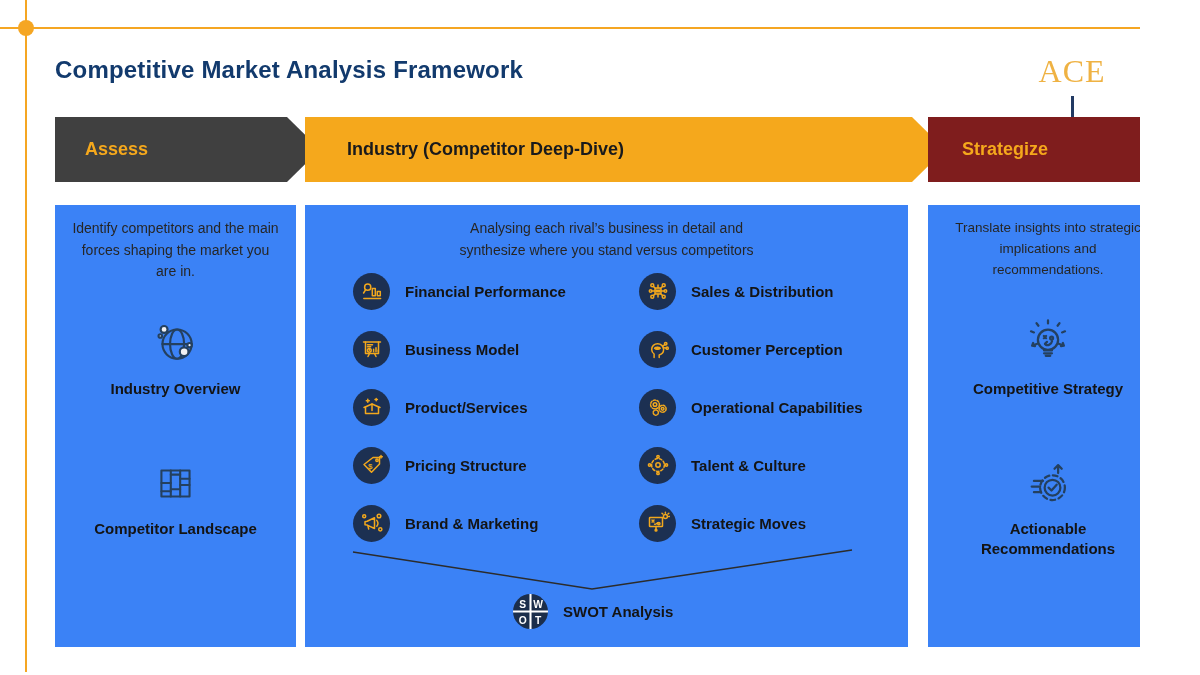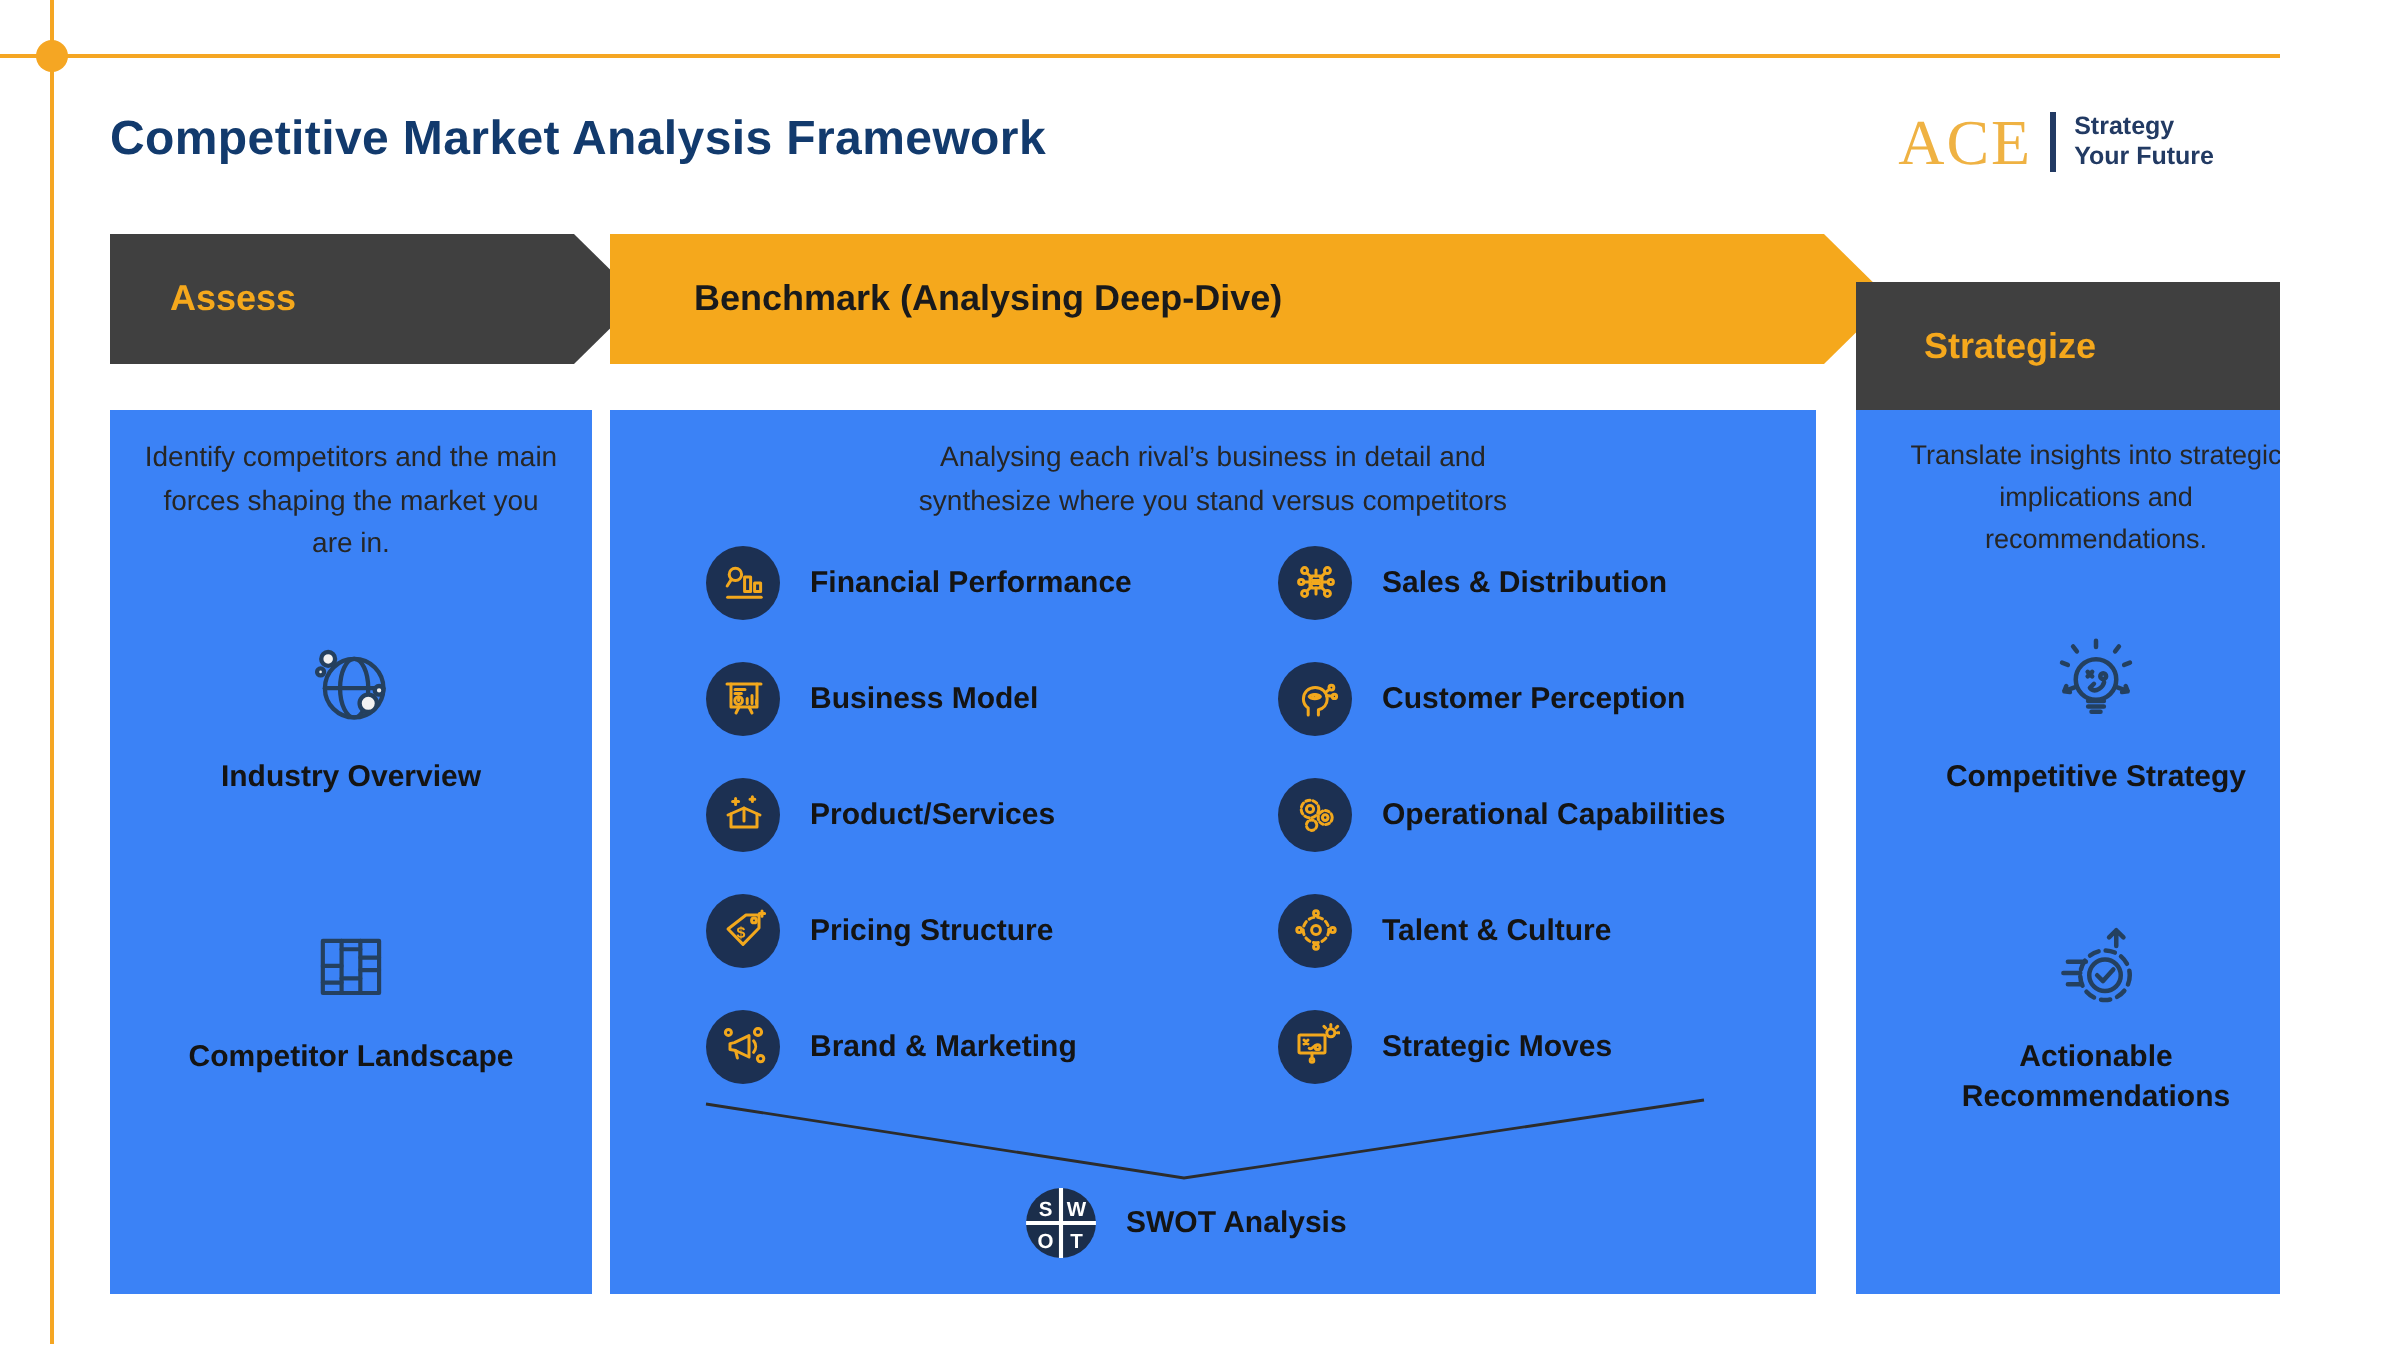--- a/index.html
+++ b/index.html
@@ -6,32 +6,32 @@
   .page{position:relative;width:1140px;height:675px;background:#fff;overflow:hidden;
         font-family:"Liberation Sans",sans-serif;color:#1f1f1f;}
 
   
   .corner-v{position:absolute;left:25px;top:0;width:2px;height:672px;background:#F5A623;}
   .corner-h{position:absolute;left:0;top:27px;width:1196px;height:2px;background:#F5A623;}
   .corner-dot{position:absolute;left:18px;top:20px;width:16px;height:16px;border-radius:50%;background:#F5A623;}
 
   
   .page-title{position:absolute;left:55px;top:56px;font-size:24px;font-weight:bold;color:#123A6D;letter-spacing:.2px;}
-  .logo{position:absolute;right:33px;top:55px;display:flex;align-items:center;gap:9px;}
+  .logo{position:absolute;right:33px;top:55px;display:flex;align-items:center;gap:9px;flex-direction:column;}
   .logo-name{font-family:"Liberation Serif",serif;font-size:32px;color:#EFB243;letter-spacing:1px;line-height:1;}
   .logo-bar{width:3px;height:30px;background:#223A63;}
   .logo-tag{font-size:12.5px;font-weight:bold;color:#223A63;line-height:1.2;}
 
   
   .stage-arrow{position:absolute;top:117px;height:65px;display:flex;align-items:center;
                font-weight:bold;font-size:18px;
                clip-path:polygon(0 0,calc(100% - 33px) 0,100% 50%,calc(100% - 33px) 100%,0 100%);}
   #arrow-assess{left:55px;width:235px;background:#404040;color:#F5A81C;padding-left:30px;}
   #arrow-benchmark{left:305px;width:598px;background:#F5A81C;color:#191A1C;padding-left:42px;}
-  #arrow-strategize{left:928px;width:235px;background:#404040;color:#F5A81C;padding-left:34px;margin-top:24px;}
+  #arrow-strategize{left:928px;width:235px;background:#7f1d1d;color:#F5A81C;padding-left:34px;}
 
   
   .panel{position:absolute;top:205px;height:442px;background:#3b82f6;}
   #panel-assess{left:55px;width:241px;}
   #panel-benchmark{left:305px;width:603px;}
   #panel-strategize{left:928px;width:240px;}
 
   .panel-desc{padding:13px 16px 0;text-align:center;font-size:14px;line-height:1.55;color:#262626;}
   #panel-strategize .panel-desc{font-size:13.5px;padding:13px 20px 0;}
 
@@ -77,21 +77,21 @@
     <span class="logo-tag">
       <div>Strategy</div>
       <div>Your Future</div>
     </span>
   </div>
 
   <div class="stage-arrow" id="arrow-assess">
     <span>Assess</span>
   </div>
   <div class="stage-arrow" id="arrow-benchmark">
-    <span>Benchmark (Analysing Deep-Dive)</span>
+    <span>Industry (Competitor Deep-Dive)</span>
   </div>
   <div class="stage-arrow" id="arrow-strategize">
     <span>Strategize</span>
   </div>
 
   <div class="panel" id="panel-assess">
     <div class="panel-desc">Identify competitors and the main forces shaping the market you are in.</div>
 
     <div class="feature" id="feature-industry">
       <svg width="52" height="52" viewBox="0 0 48 48" class="outline-ic">

